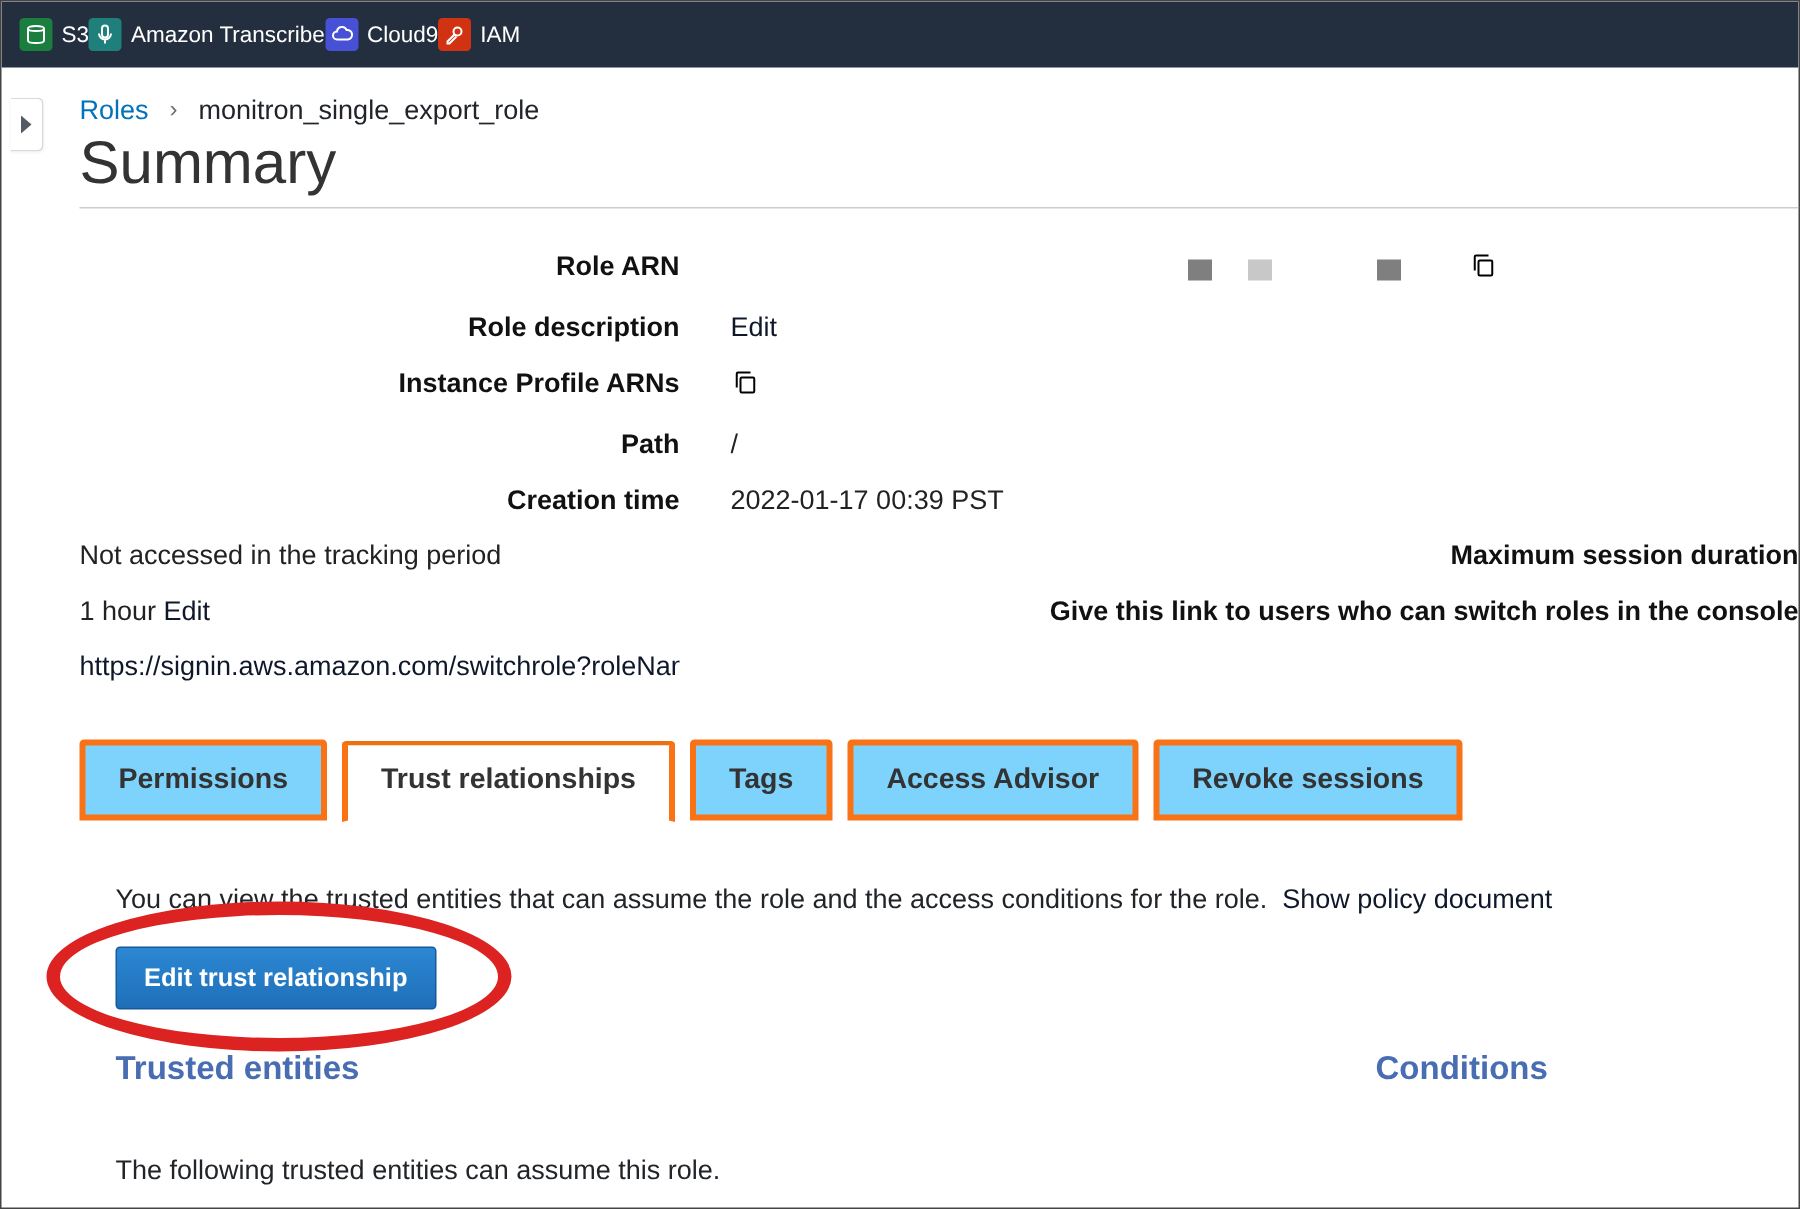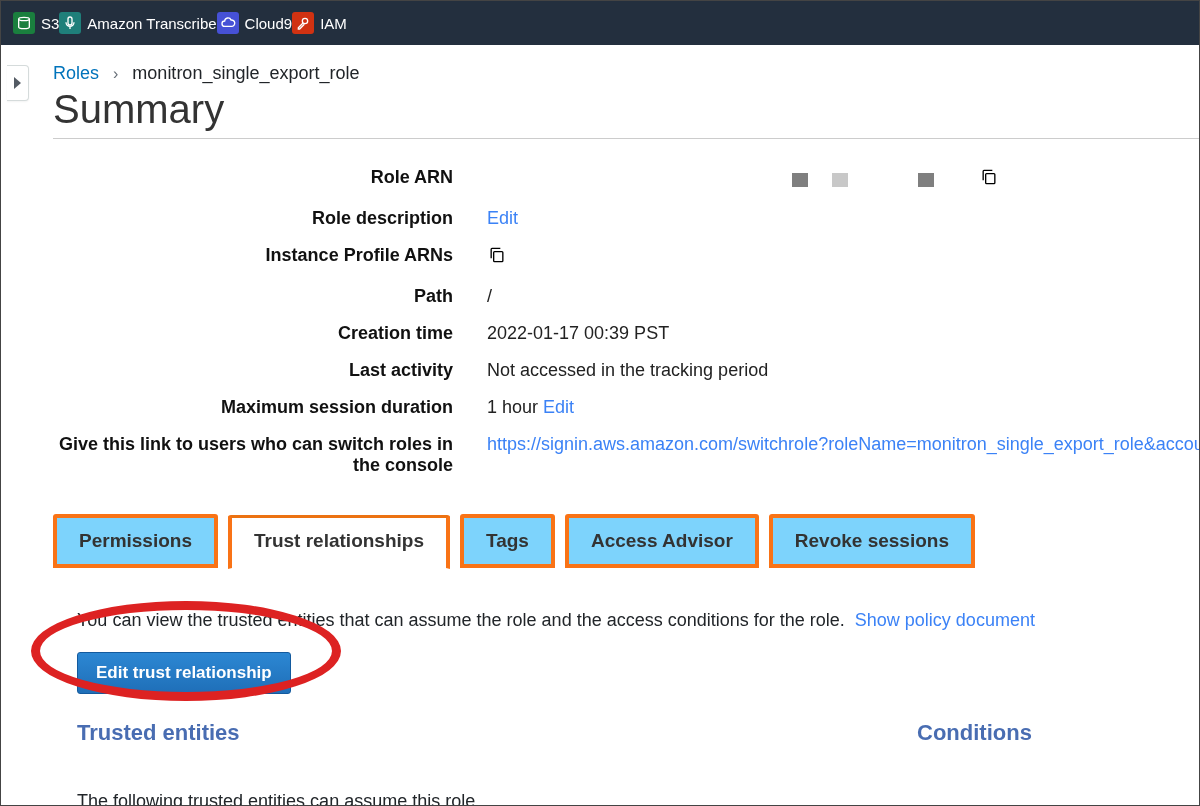--- a/index.html
+++ b/index.html
@@ -111,21 +111,21 @@
     text-align: right;
     font-weight: 700;
     color: #111;
   }
   .details .value {
     color: #222;
     white-space: nowrap;
     overflow: hidden;
   }
   .details .value a,
-  .link { color: #3b82f6; text-decoration: none; cursor: pointer; }
+  .link { color: #0f172a; text-decoration: none; cursor: pointer; }
 
   .copy-icon {
     display: inline-block;
     vertical-align: middle;
     margin-left: 10px;
     cursor: pointer;
   }
 
   .redacted {
     display: inline-block;
@@ -290,21 +290,20 @@
           </svg>
       </span>
     </div>
 
     <div class="label">Path</div>
     <div class="value">/</div>
 
     <div class="label">Creation time</div>
     <div class="value">2022-01-17 00:39 PST</div>
 
-    <div class="label">Last activity</div>
     <div class="value">Not accessed in the tracking period</div>
 
     <div class="label">Maximum session duration</div>
     <div class="value">
       <span>1 hour</span>
       <a class="link">Edit</a>
     </div>
 
     <div class="label">Give this link to users who can switch roles in the console</div>
     <div class="value"><a class="link">https://signin.aws.amazon.com/switchrole?roleName=monitron_single_export_role&amp;account</a></div>

